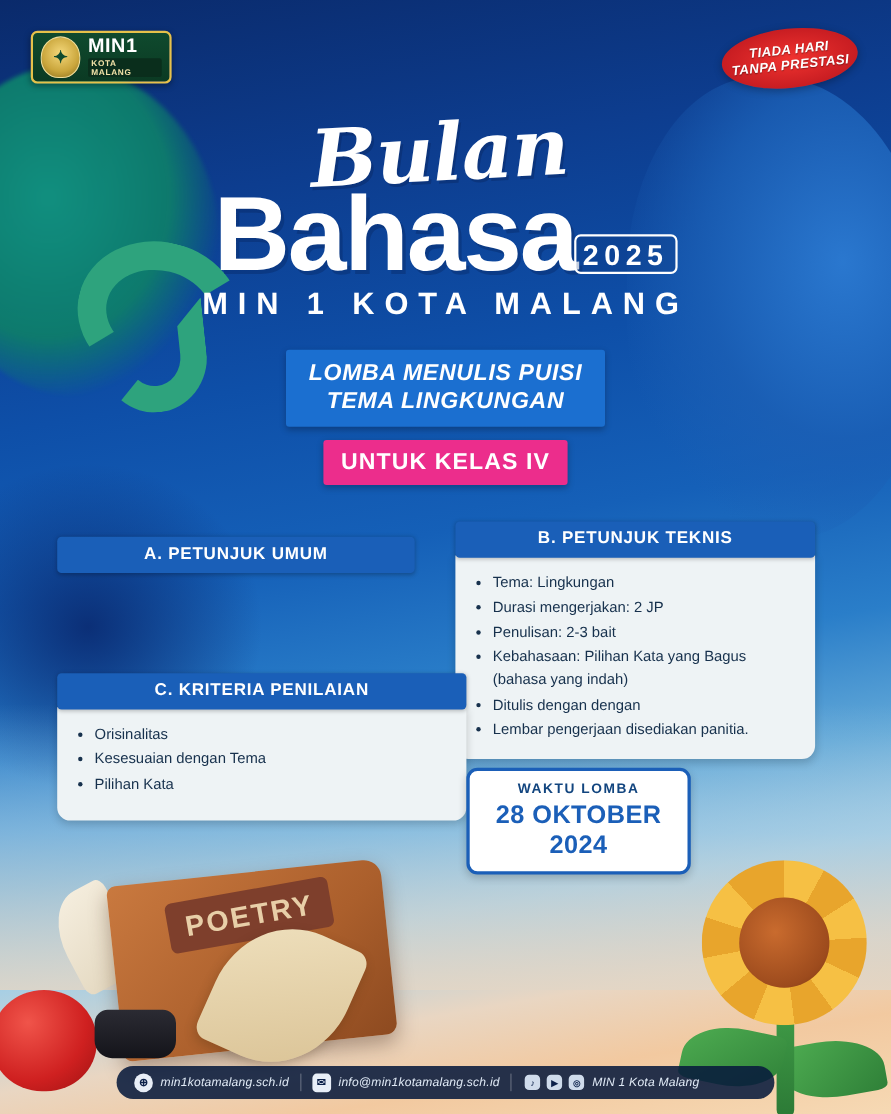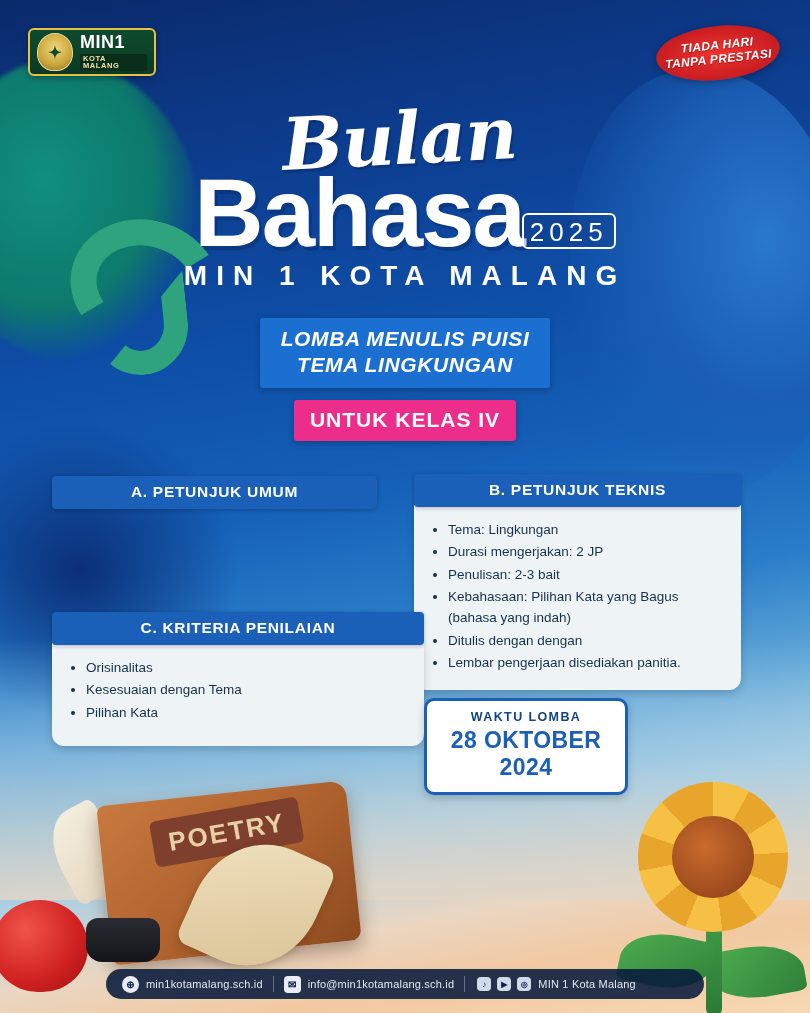--- a/index.html
+++ b/index.html
@@ -123,21 +123,21 @@
     position: relative; margin-top: -14px;
     display: flex; align-items: flex-start; justify-content: center; gap: 44px;
   }
   .t-bahasa {
     font-family: "Liberation Sans", sans-serif;
     font-weight: bold; font-size: 96px; line-height: .95;
     color: #ffffff; letter-spacing: -2px;
     text-shadow: 3px 4px 0 rgba(8,40,100,.40);
   }
   .t-year {
-    font-weight: normal; font-size: 26px; color: #ffffff;
+    font-weight: bold; font-size: 26px; color: #ffffff;
     letter-spacing: 5px;
     border: 2px solid #ffffff; border-radius: 6px;
     padding: 2px 6px 16px;
     margin-left: -46px; margin-top: 46px;
     height: 36px;
     background: rgba(12,50,120,.25);
   }
   .t-school {
     font-weight: bold; font-size: 28px; color: #ffffff;
     letter-spacing: 9px; margin-top: 2px;
@@ -177,21 +177,21 @@
   .card-body {
     background: #eef3f5;
     border-radius: 0 0 12px 12px;
     margin-top: -2px;
     padding: 14px 16px 16px;
     color: #17314d; font-size: 13.5px; line-height: 1.58;
     box-shadow: 0 3px 8px rgba(0,0,0,.18);
   }
   .card-body ul { list-style: disc; padding-left: 18px; }
   .card-body li { margin-bottom: 1px; }
-  #card-a { left: 52px; top: 0; width: 320px; }
+  #card-a { left: 52px; top: 12px; width: 320px; }
   #card-a .card-head { width: 325px; }
   #card-b { left: 414px; top: -2px; width: 327px; }
   #card-c { left: 52px; top: 136px; width: 372px; }
   #card-c .card-body { padding-bottom: 22px; }
   .just-text { text-align: justify; }
   
   .date-box {
     position: absolute; left: 424px; top: 222px;
     width: 204px;
     background: #ffffff;
@@ -296,21 +296,21 @@
     position: absolute; left: 106px; bottom: 14px;
     width: 598px; height: 30px;
     background: rgba(8,26,60,.88);
     border-radius: 16px;
     display: flex; align-items: center;
     padding: 0 16px;
     gap: 10px;
   }
   .f-item { display: flex; align-items: center; gap: 7px; }
   .f-item span.txt {
-    color: #dfe9f5; font-size: 11px; letter-spacing: .2px;
+    color: #dfe9f5; font-size: 11px; font-style: italic; letter-spacing: .2px;
   }
   .f-ic {
     width: 17px; height: 17px; border-radius: 50%;
     background: #e8eef7; color: #0b2049;
     display: flex; align-items: center; justify-content: center;
     font-size: 10px; font-weight: bold;
   }
   .f-ic.sq { border-radius: 4px; }
   .f-div { width: 1px; height: 16px; background: rgba(255,255,255,.3); }
   .f-social { display: flex; align-items: center; gap: 6px; margin-left: 2px; }

